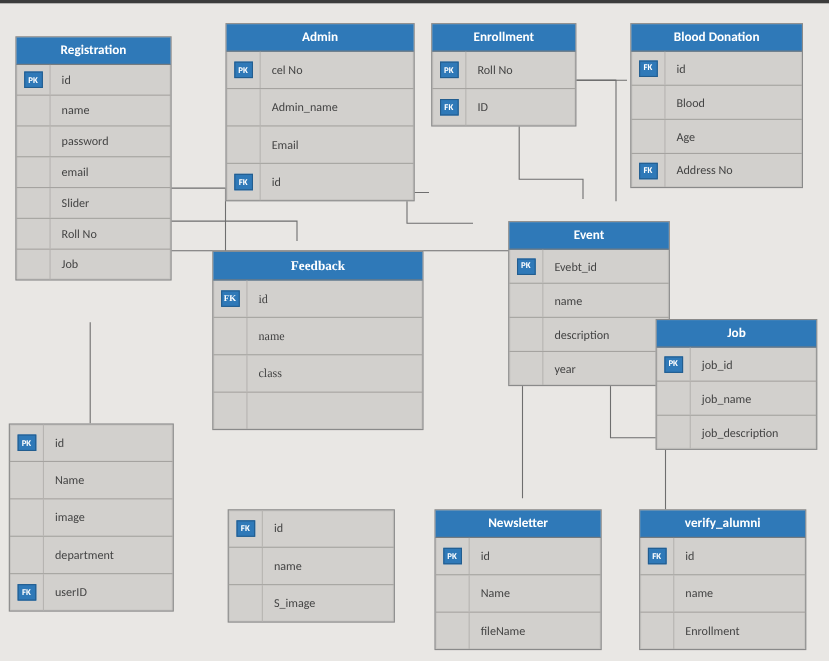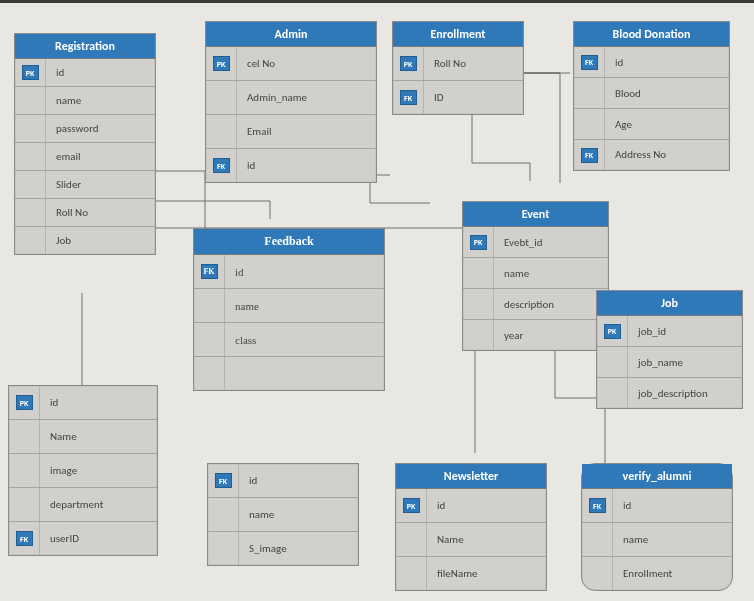--- a/index.html
+++ b/index.html
@@ -313,21 +313,21 @@
     <div class="row" style="height:33px">
         <div class="keycell"></div>
         <div class="field">Name</div>
       </div>
     <div class="row" style="height:33px">
         <div class="keycell"></div>
         <div class="field">fileName</div>
       </div>
   </div>
 
-  <div class="entity" style="left:581px; top:460px; width:150px;border-radius:14px;">
+  <div class="entity" style="left:581px; top:460px; width:150px;">
     <div class="entity-header">verify_alumni</div>
     <div class="row" style="height:33px">
         <div class="keycell">
           <div class="keybadge">FK</div>
         </div>
         <div class="field">id</div>
       </div>
     <div class="row" style="height:33px">
         <div class="keycell"></div>
         <div class="field">name</div>

